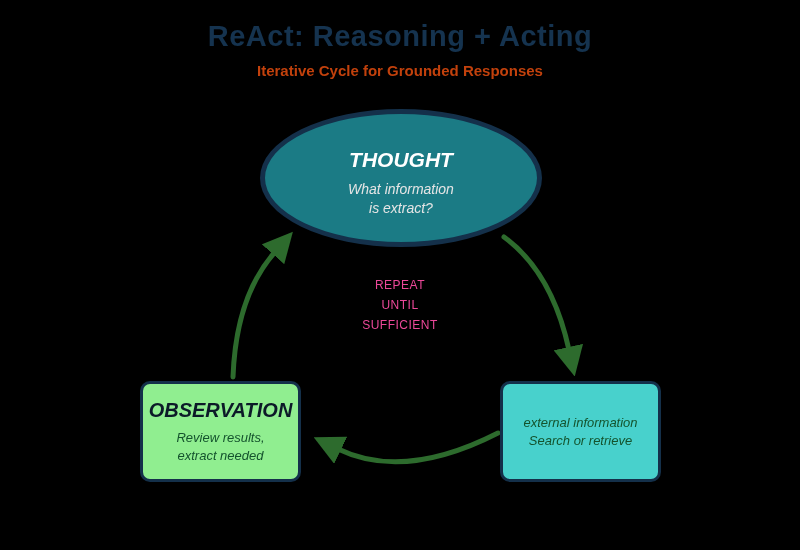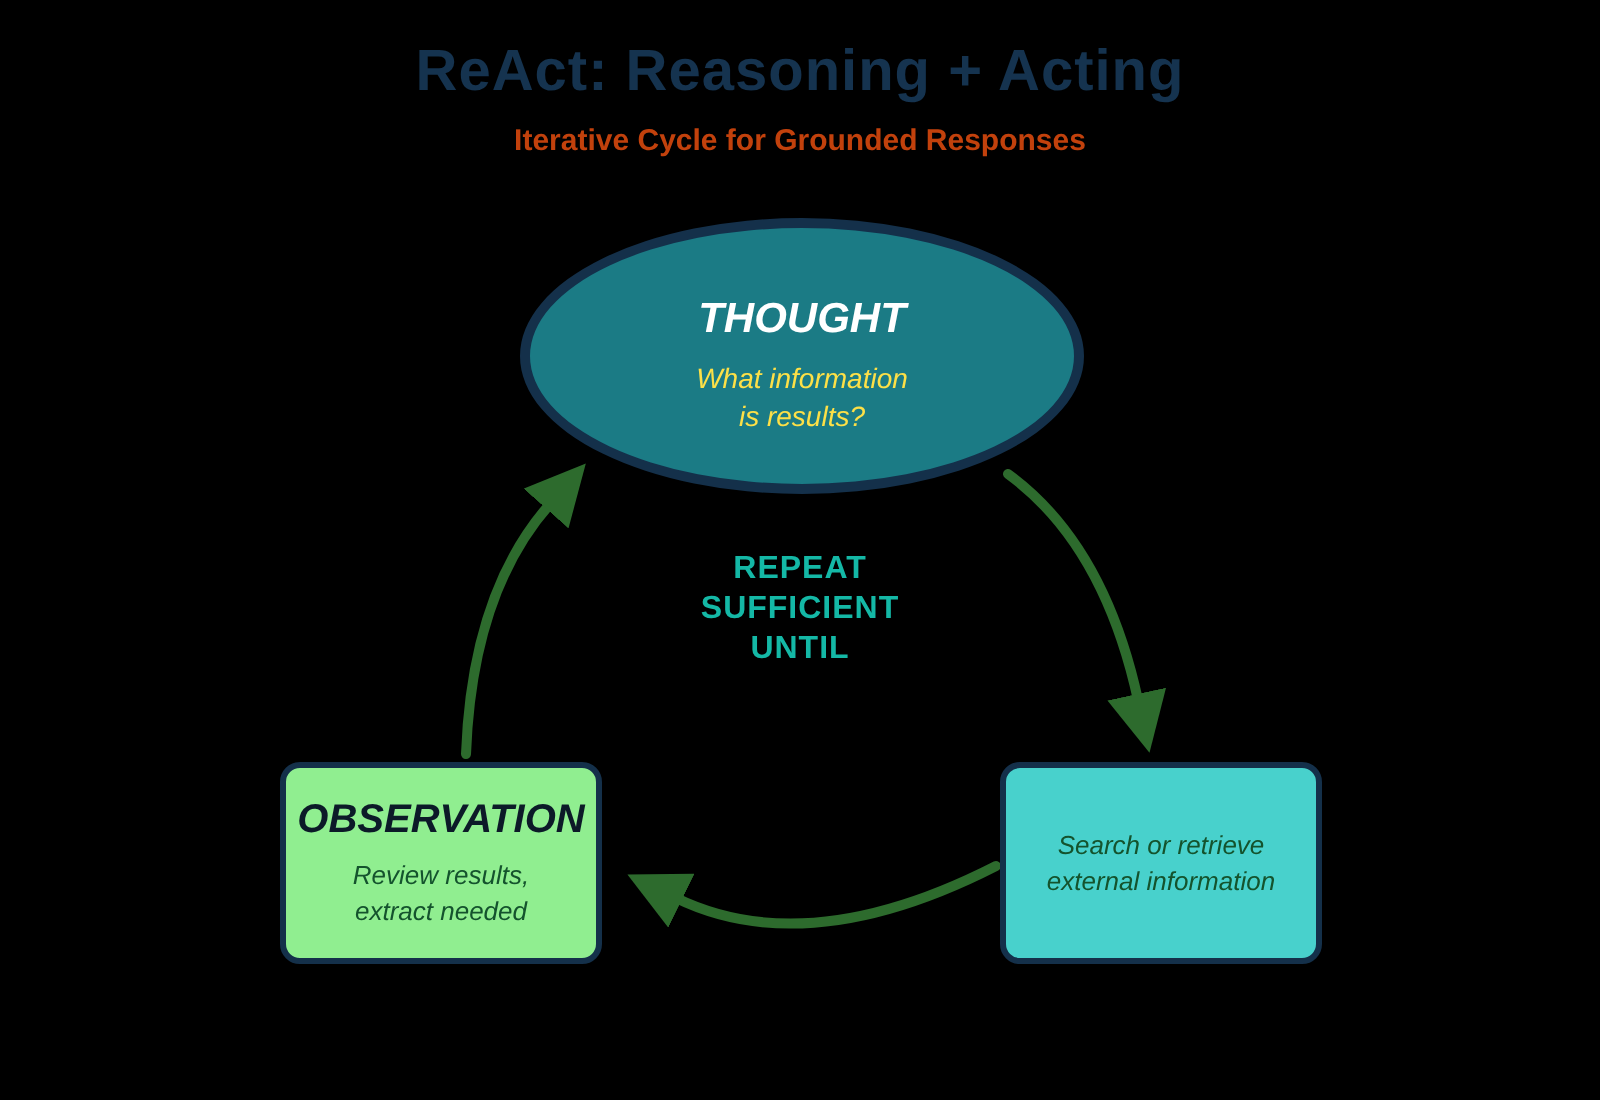--- a/index.html
+++ b/index.html
@@ -63,21 +63,21 @@
     border-radius: 50%;
     padding-top: 10px;
   }
   .node-thought .node-label {
     color: #ffffff;
     font-size: 21px;
     font-weight: 700;
     margin-bottom: 8px;
   }
   .node-thought .node-desc {
-    color: #fde047;
+    color: #e5e5e5;
     font-size: 14px;
     line-height: 19px;
   }
   .node-box {
     width: 161px;
     height: 101px;
     top: 381px;
     border: 3px solid #14304a;
     border-radius: 10px;
   }
@@ -99,23 +99,23 @@
     color: #14532d;
     font-size: 13px;
     line-height: 18px;
   }
   .cycle-label {
     position: absolute;
     left: 300px;
     top: 275px;
     width: 200px;
     text-align: center;
-    color: #14b8a6;
-    font-size: 16px;
-    font-weight: 700;
+    color: #ec4899;
+    font-size: 12px;
+    font-weight: 400;
     letter-spacing: 0.5px;
   }
   .cycle-label div {
     line-height: 20px;
   }
 </style>
 </head>
 <body>
 
 <div class="canvas">
@@ -132,38 +132,38 @@
     </defs>
     <path d="M 504 237 Q 552 272 569 350" fill="none" stroke="#2d6b2d" stroke-width="5" stroke-linecap="round" marker-end="url(#ah)"></path>
     <path d="M 498 433 Q 404 481 338 449" fill="none" stroke="#2d6b2d" stroke-width="5" stroke-linecap="round" marker-end="url(#ah)"></path>
     <path d="M 233 377 Q 236 296 275 252" fill="none" stroke="#2d6b2d" stroke-width="5" stroke-linecap="round" marker-end="url(#ah)"></path>
   </svg>
 
   <div class="node node-thought">
     <div class="node-label">THOUGHT</div>
     <div class="node-desc">
       <div>What information</div>
-      <div>is results?</div>
+      <div>is extract?</div>
     </div>
   </div>
 
   <div class="cycle-label">
     <div>REPEAT</div>
+    <div>UNTIL</div>
     <div>SUFFICIENT</div>
-    <div>UNTIL</div>
   </div>
 
   <div class="node node-box node-observation">
     <div class="node-label">OBSERVATION</div>
     <div class="node-desc">
       <div>Review results,</div>
       <div>extract needed</div>
     </div>
   </div>
 
   <div class="node node-box node-action">
     <div class="node-desc">
+      <div>external information</div>
       <div>Search or retrieve</div>
-      <div>external information</div>
     </div>
   </div>
 
 </div>
 
 </body></html>

